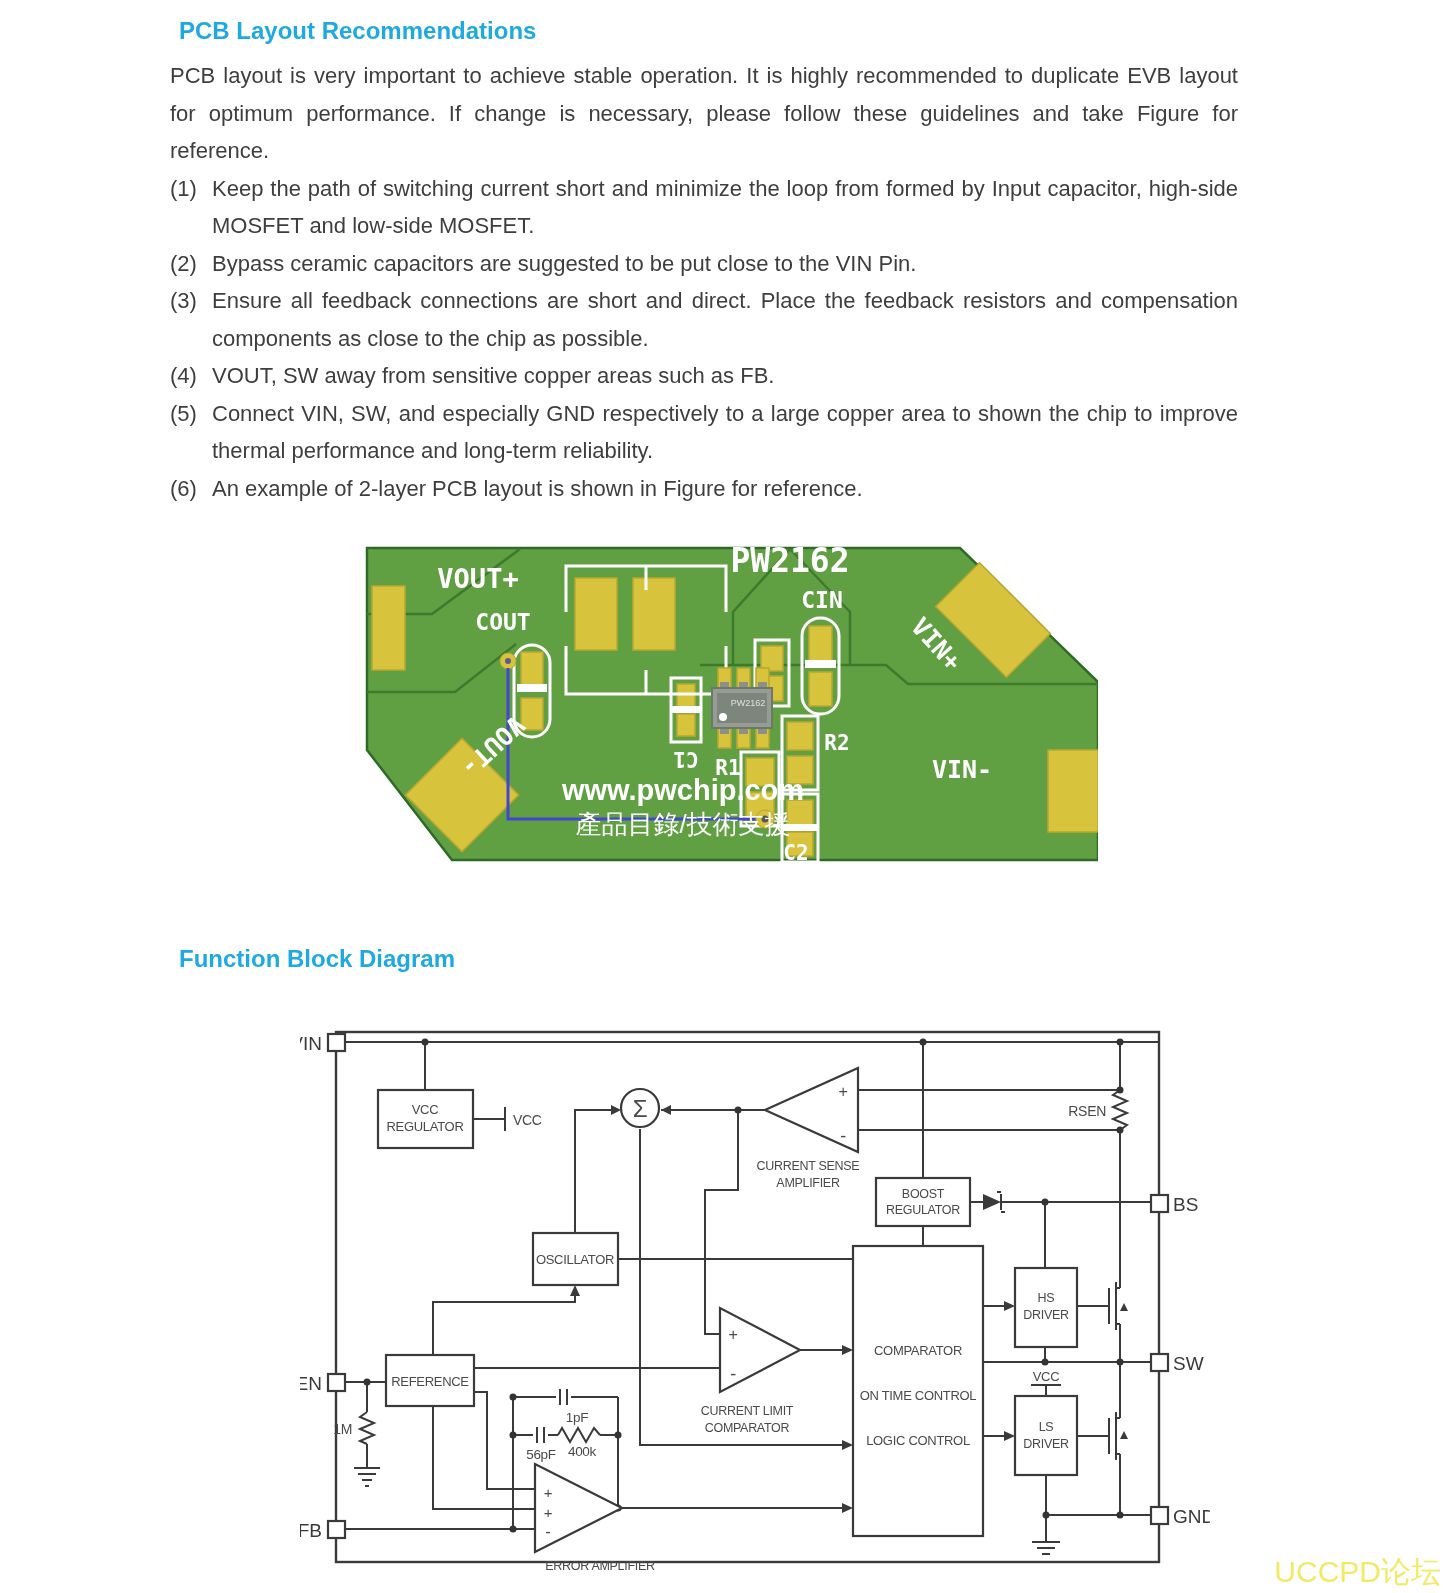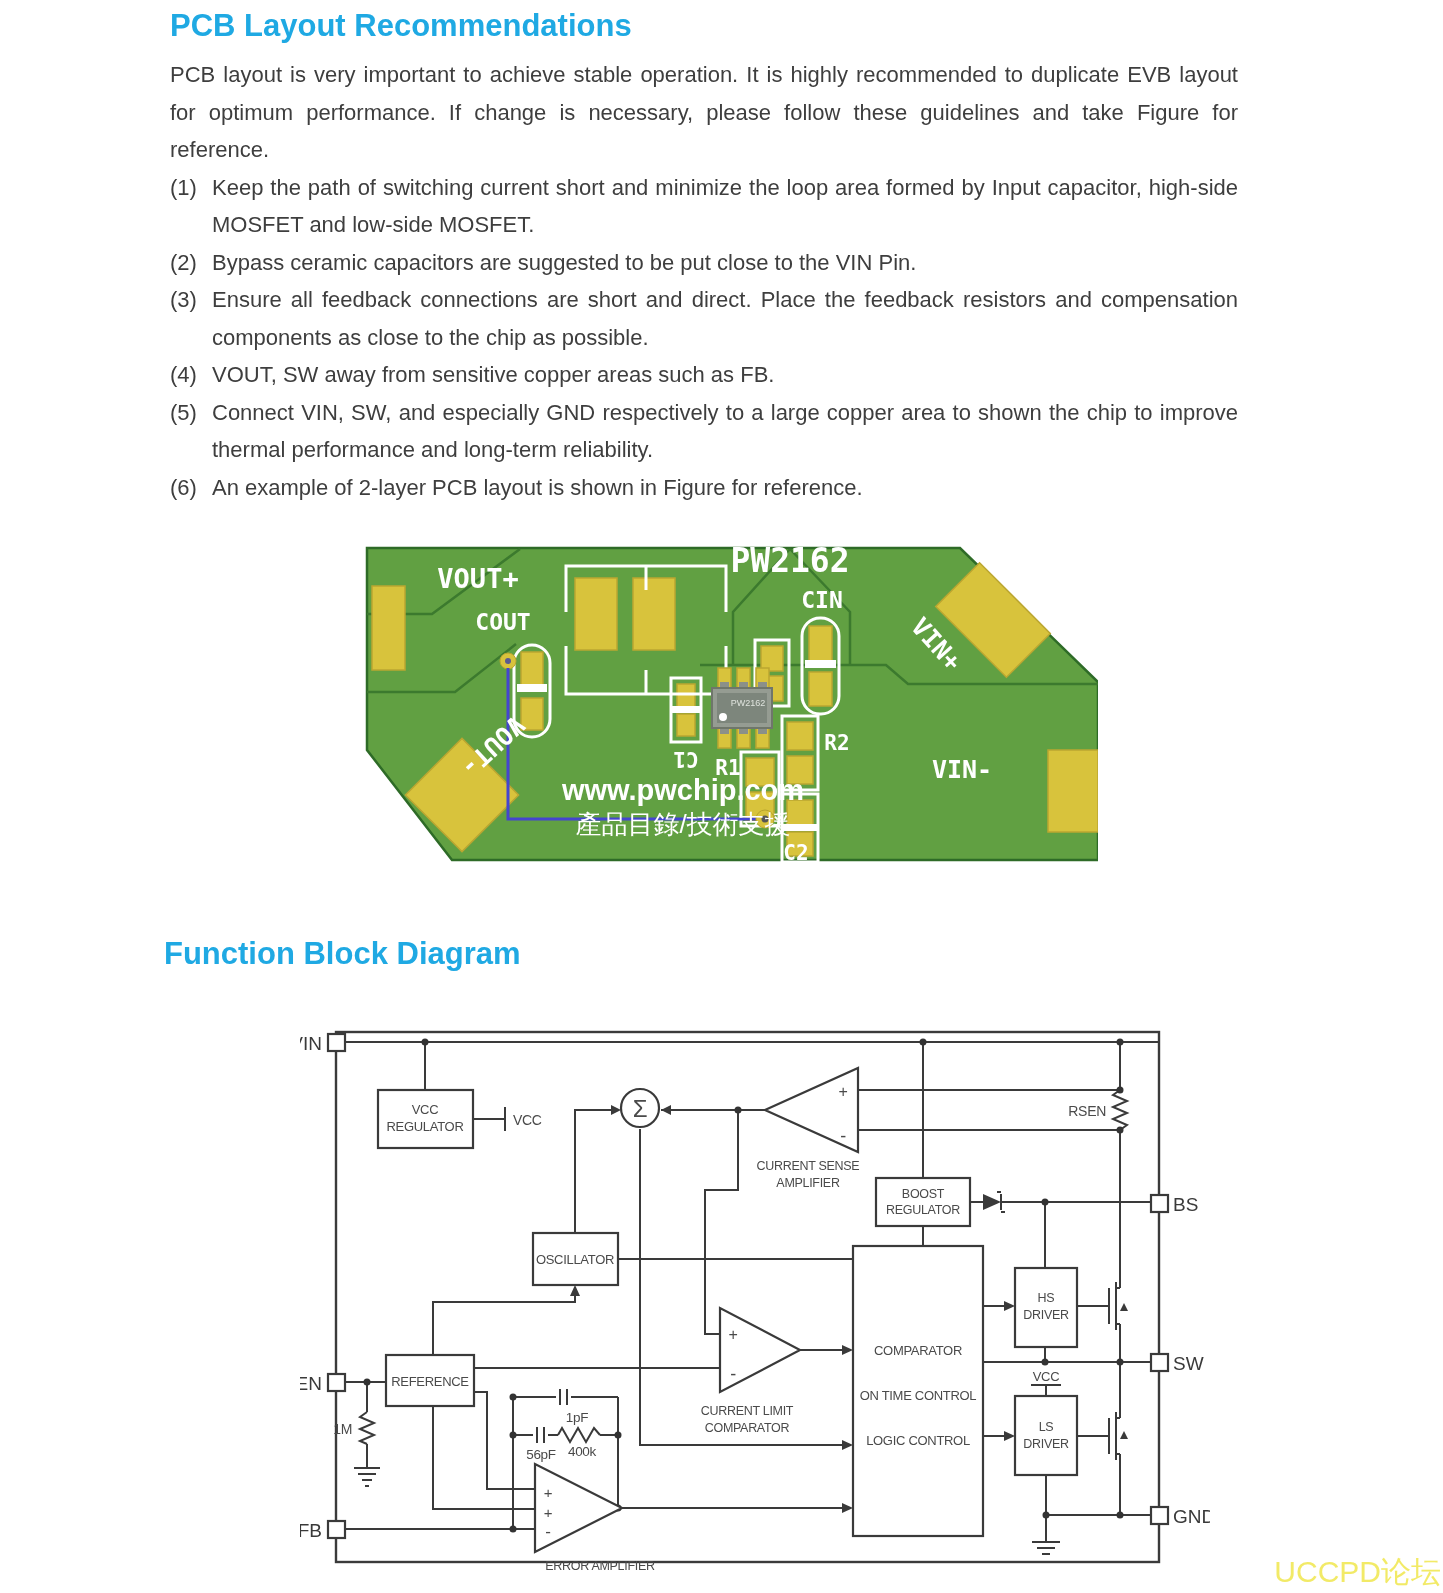--- a/index.html
+++ b/index.html
@@ -1,25 +1,25 @@
 <!DOCTYPE html>
 <html><head>
 <meta charset="utf-8">
 <style>
   html,body{margin:0;padding:0;background:#ffffff;}
   .page{position:relative;width:1443px;height:1593px;background:#fff;overflow:hidden;
         font-family:"Liberation Sans",sans-serif;color:#3e3e3e;}
   .textcol{position:absolute;left:170px;top:8px;width:1068px;}
-  h1.sec{font-size:31px;font-weight:bold;color:#1fa9e3;margin:0;letter-spacing:0px;}
+  h1.sec{font-size:24px;font-weight:bold;color:#1fa9e3;margin:9px;letter-spacing:0px;}
   p.intro{font-size:22px;line-height:37.5px;text-align:justify;margin:12px 0 0 0;}
   ol.guides{list-style:none;margin:0;padding:0;}
   ol.guides li{position:relative;padding-left:42px;font-size:22px;line-height:37.5px;}
   ol.guides li .num{position:absolute;left:0;top:0;}
   ol.guides li .txt{display:block;text-align:justify;}
-  .h2wrap{position:absolute;left:164px;top:936px;}
+  .h2wrap{position:absolute;left:170px;top:936px;}
   .pcb-svg{position:absolute;left:365px;top:533px;}
   .fbd-svg{position:absolute;left:300px;top:1015px;}
   .watermark{position:absolute;right:2px;bottom:0px;font-size:30px;color:#f2ea67;
              font-family:"Liberation Sans",sans-serif;}
   svg text{font-family:"Liberation Sans",sans-serif;}
   svg text.mono{font-family:"DejaVu Sans Mono",monospace;font-weight:600;}
   svg text.silkbold{font-family:"Liberation Sans",sans-serif;font-weight:bold;}
   svg text.blk{fill:#4a4a4a;letter-spacing:-0.3px;}
   .wire{stroke:#3a3a3a;stroke-width:2;fill:none;}
   .wire2{stroke:#3a3a3a;stroke-width:2.4;fill:none;}
@@ -34,21 +34,21 @@
 <body>
 
 <div class="page">
 
   <div class="textcol">
     <h1 class="sec">PCB Layout Recommendations</h1>
     <p class="intro">PCB layout is very important to achieve stable operation. It is highly recommended to duplicate EVB layout for optimum performance. If change is necessary, please follow these guidelines and take Figure for reference.</p>
     <ol class="guides">
       <li>
         <span class="num">(1)</span>
-        <span class="txt">Keep the path of switching current short and minimize the loop area formed by Input capacitor, high-side MOSFET and low-side MOSFET.</span>
+        <span class="txt">Keep the path of switching current short and minimize the loop from formed by Input capacitor, high-side MOSFET and low-side MOSFET.</span>
       </li>
       <li>
         <span class="num">(2)</span>
         <span class="txt">Bypass ceramic capacitors are suggested to be put close to the VIN Pin.</span>
       </li>
       <li>
         <span class="num">(3)</span>
         <span class="txt">Ensure all feedback connections are short and direct. Place the feedback resistors and compensation components as close to the chip as possible.</span>
       </li>
       <li>

